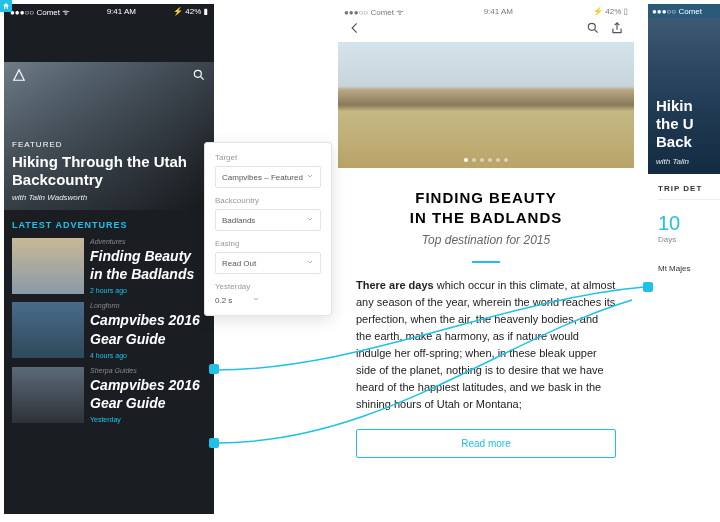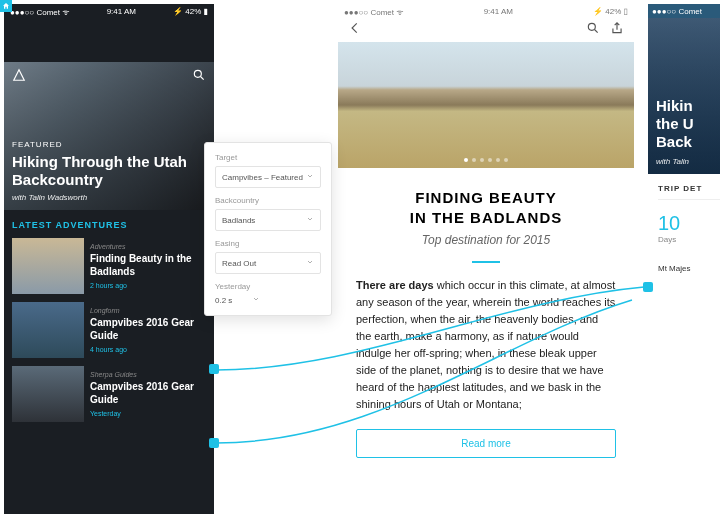--- a/index.html
+++ b/index.html
@@ -17,21 +17,21 @@
   .s1 .hero h2 { font-size: 15px; font-weight: 700; line-height: 1.2; }
   .s1 .hero .with { font-size: 8px; font-style: italic; margin-top: 4px; opacity: 0.9; }
   .s1 .section-hd { color: #1fc1e6; font-size: 9px; font-weight: 700; letter-spacing: 1px; padding: 10px 8px 8px; }
   .s1 .card { display: flex; padding: 0 8px 8px; gap: 6px; }
   .s1 .thumb { width: 72px; height: 56px; background: #555; flex: none; }
   .s1 .thumb.t1 { background: linear-gradient(#c9b896,#8a9aa8); }
   .s1 .thumb.t2 { background: linear-gradient(#4a6a8a,#2e4a5a); }
   .s1 .thumb.t3 { background: linear-gradient(180deg,#5a6a78 0%,#2e3238 100%); }
   .s1 .meta { flex: 1; display: flex; flex-direction: column; justify-content: center; }
   .s1 .cat { color: #888; font-size: 7px; font-style: italic; margin-bottom: 2px; }
-  .s1 .title { color: #fff; font-size: 10px; font-weight: 600; line-height: 1.3; }
+  .s1 .title { color: #fff; font-size: 14px; font-weight: 600; line-height: 1.3; font-style: italic; }
   .s1 .time { color: #1fc1e6; font-size: 7px; margin-top: 4px; }
   
   
   .pop { position: absolute; left: 204px; top: 142px; width: 128px; background: #fff; border: 1px solid #e3e3e3; border-radius: 3px; box-shadow: 0 4px 16px rgba(0,0,0,0.12); padding: 10px; z-index: 10; }
   .pop .lbl { font-size: 8px; color: #999; margin-bottom: 4px; }
   .pop .sel { border: 1px solid #e3e3e3; border-radius: 2px; padding: 5px 6px; font-size: 8px; color: #555; display: flex; justify-content: space-between; align-items: center; margin-bottom: 8px; }
   .pop .chev svg { width: 8px; height: 8px; }
   .pop .dur { font-size: 8px; color: #555; display: flex; align-items: center; gap: 20px; }
   
   

